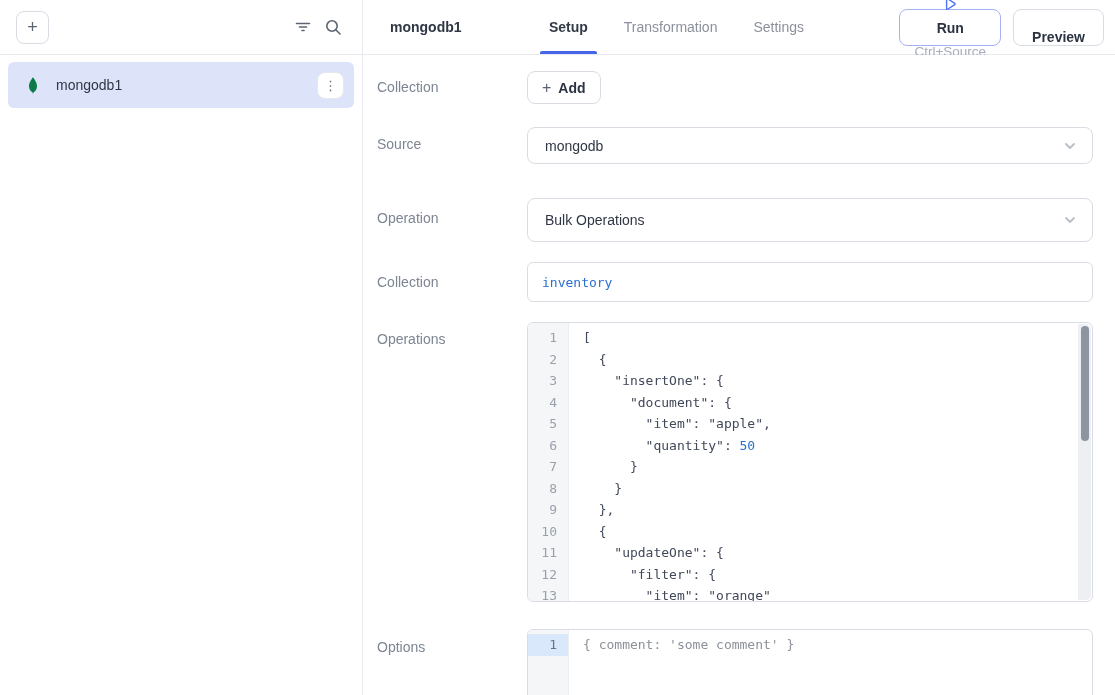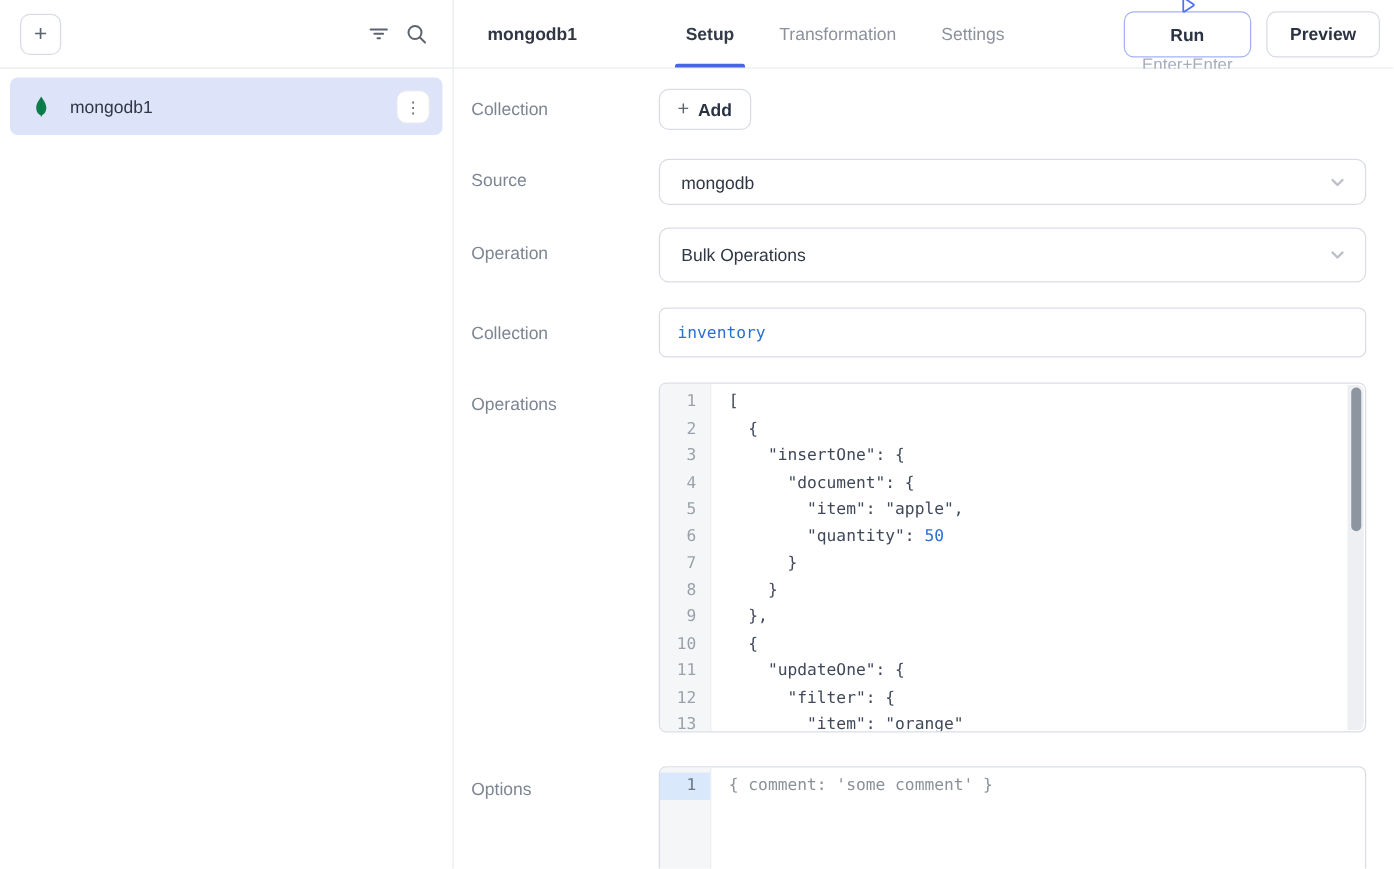--- a/index.html
+++ b/index.html
@@ -30,39 +30,39 @@
   .tab { display:flex; align-items:center; position:relative; color:#8b909c; font-size:14px; cursor:pointer; padding:0 3px; }
   .tab.active { color:#343b48; font-weight:600; }
   .tab.active::after { content:""; position:absolute; left:-6px; right:-6px; bottom:0; height:3px;
     background:#4665e8; border-radius:2px 2px 0 0; }
   .hdr-buttons { display:flex; gap:12px; }
   .btn { height:37px; border-radius:8px; background:#fff; display:flex; align-items:center; justify-content:center;
     font-size:14px; cursor:pointer; }
   .btn-run { border:1px solid #a5b1f5; padding:0 14px; gap:8px;flex-direction:column; }
   .btn-run .run-label { font-weight:700; color:#2b3342; }
   .btn-run .shortcut { color:#a7adbb; font-size:13.5px; }
-  .btn-preview { border:1px solid #d8dce3; padding:0 18px; font-weight:700; color:#2b3342; }
+  .btn-preview { border:1px solid #d8dce3; padding:0 18px; font-weight:700; color:#2b3342;align-items:flex-end; }
 
   
   .content { flex:1; overflow:hidden; padding:16px 22px 0 14px; background:#fff; }
   .form-row { display:flex; align-items:flex-start; }
   .form-label { width:150px; flex:none; color:#7d8593; font-size:14px; padding-top:9px; }
   .form-field { flex:1; min-width:0; }
 
   .row-params { margin-bottom:23px; }
   .row-params .form-label { padding-top:8px; }
   .btn-add { height:33px; border:1px solid #d9dde3; border-radius:8px; background:#fff; display:inline-flex;
     align-items:center; padding:0 14px; gap:7px; cursor:pointer; }
   .btn-add .plus { color:#5c6470; font-size:16px; }
   .btn-add .add-label { font-weight:700; color:#2b3342; font-size:14px; }
 
   .select { height:37px; border:1px solid #d9dde3; border-radius:8px; background:#fff; display:flex;
     align-items:center; padding:0 14px 0 17px; cursor:pointer; color:#2f3644; }
   .select .sel-value { flex:1; }
-  .row-source { margin-bottom:18px; }
+  .row-source { margin-bottom:34px; }
   .helper { margin-top:8px; font-size:13.5px; color:#4a5160; }
   .helper a { color:#4668e8; text-decoration:underline; cursor:pointer; }
   .row-operation { margin-bottom:20px; }
   .row-operation .select { height:44px;gap:16px; }
   .row-operation .form-label, .row-collection .form-label { padding-top:12px; }
 
   .row-collection { margin-bottom:20px; }
   .code-input { height:40px; width:100%; border:1px solid #d9dde3; border-radius:6px; background:#fff;
     font-family:"DejaVu Sans Mono", monospace; font-size:13px; color:#2a6fd2; padding:0 14px; outline:none; }
 
@@ -147,21 +147,21 @@
         </div>
       </div>
       <div class="hdr-buttons">
         <div class="btn btn-run">
           <span>
             <svg width="16" height="16" viewBox="0 0 16 16" fill="none" stroke="#4d72f5" stroke-width="1.4" stroke-linejoin="round">
               <path d="M4.6 3.3v9.4c0 .55.6.88 1.05.58l7.1-4.7c.42-.28.42-.88 0-1.16l-7.1-4.7c-.45-.3-1.05.03-1.05.58z"></path>
             </svg>
           </span>
           <span class="run-label">Run</span>
-          <span class="shortcut">Enter+Enter</span>
+          <span class="shortcut">Ctrl+Source</span>
         </div>
         <div class="btn btn-preview">
           <span>Preview</span>
         </div>
       </div>
     </div>
 
     <div class="content">
 
       <div class="form-row row-params">

